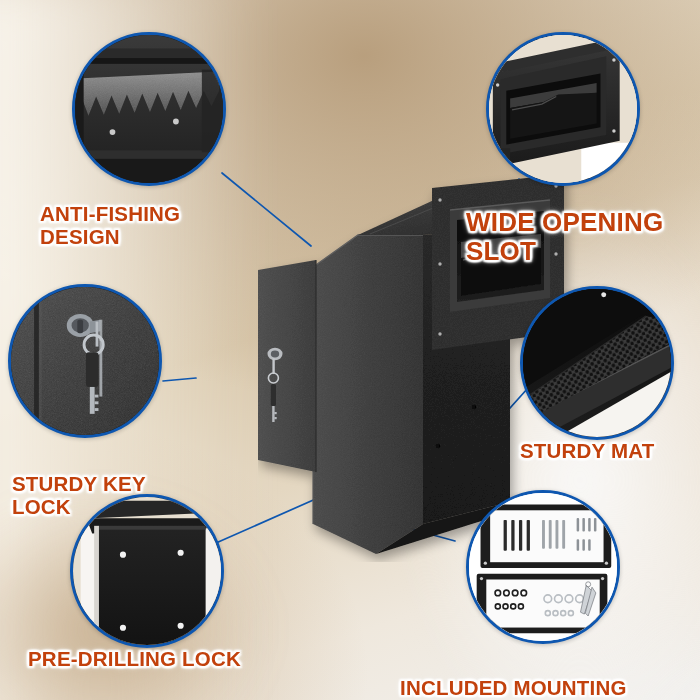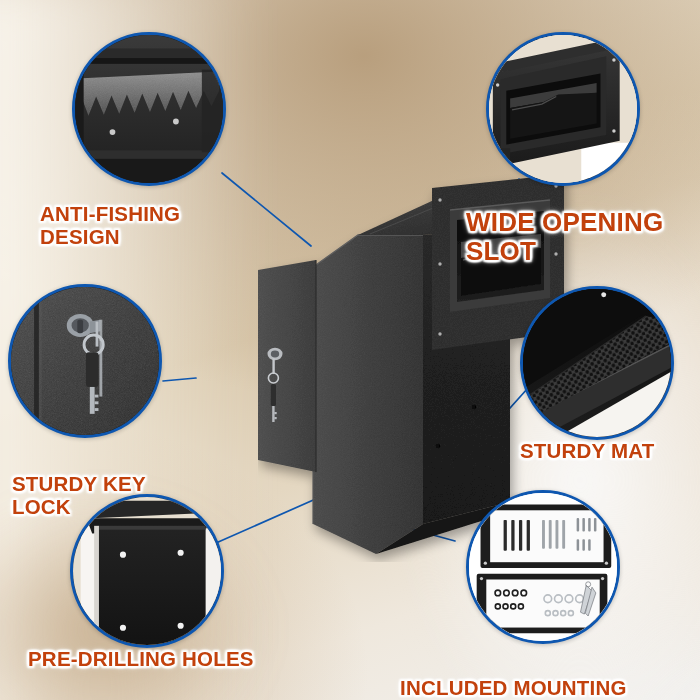--- a/index.html
+++ b/index.html
@@ -366,21 +366,21 @@
       <rect x="26" y="30" width="112" height="124" fill="url(#phPanel)"></rect>
       <rect x="26" y="30" width="112" height="4" fill="#3a3a3a"></rect>
       <rect x="22" y="30" width="5" height="124" fill="#d8d5d0"></rect>
 
       <circle cx="52" cy="60" r="3.2" fill="#f2f2f2"></circle>
       <circle cx="112" cy="58" r="3.2" fill="#f2f2f2"></circle>
       <circle cx="52" cy="136" r="3.2" fill="#f2f2f2"></circle>
       <circle cx="112" cy="134" r="3.2" fill="#f2f2f2"></circle>
     </svg>
   </div>
-  <div class="label" id="lbl-holes">PRE-DRILLING HOLES</div>
+  <div class="label" id="lbl-holes">PRE-DRILLING LOCK</div>
 
   <div class="callout" id="c-acc" style="left:466px;top:490px;width:154px;height:154px;background:#ffffff;">
     <svg viewBox="0 0 154 154" class="inner">
       <rect width="154" height="154" fill="#ffffff"></rect>
 
       <g>
         <rect x="12" y="12" width="136" height="66" rx="2" fill="#1d1d1d"></rect>
         <rect x="22" y="18" width="118" height="54" fill="#fbfbfb"></rect>
         <g fill="#cdcdcd">
           <circle cx="17" cy="17" r="1.7"></circle>

